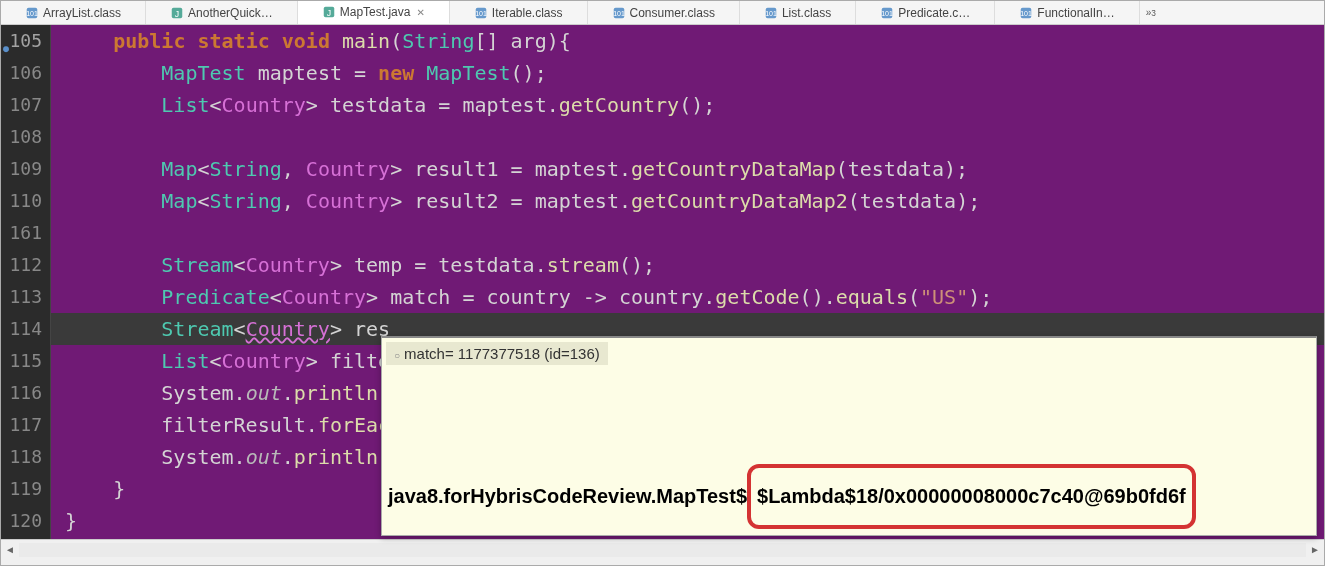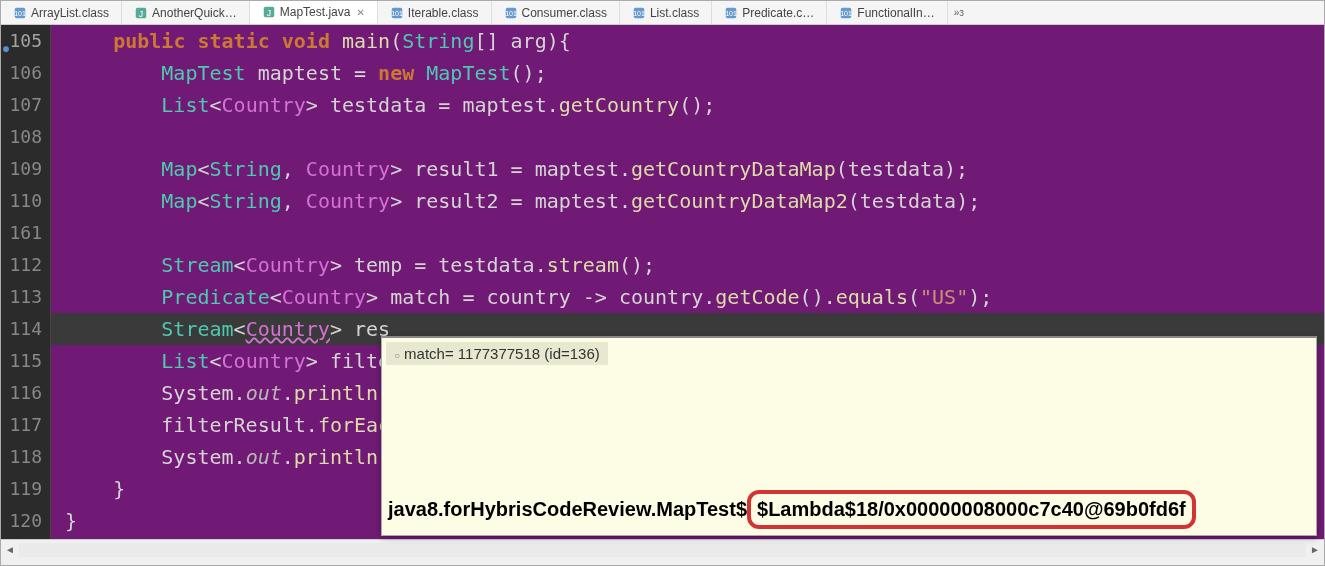--- a/index.html
+++ b/index.html
@@ -15,21 +15,21 @@
 .tab-bar {
   display: flex;
   background: #f5f5f5;
   height: 24px;
   border-bottom: 1px solid #ccc;
   align-items: stretch;
 }
 .tab {
   display: flex;
   align-items: center;
-  padding: 0 12px;
+  padding: 0 24px;
   gap: 4px;
   border-right: 1px solid #ddd;
   background: #f5f5f5;
   color: #444;
   font-size: 12px;
   cursor: pointer;
   white-space: nowrap;
 }
 .tab.active {
   background: #fff;
@@ -122,21 +122,21 @@
   left: 6px;
   right: 6px;
   font-size: 20px;
   font-weight: bold;
   color: #000;
   white-space: nowrap;
 }
 .lambda-box {
   border: 4px solid #d43333;
   border-radius: 12px;
-  padding: 4px 6px;
+  padding: 17px 6px;
   display: inline-block;
 }
 .circ { font-size: 10px; color: #888; margin-right: 4px; }
 
 .scrollbar {
   height: 20px;
   background: #f0f0f0;
   display: flex;
   align-items: center;
   border-top: 1px solid #ccc;

